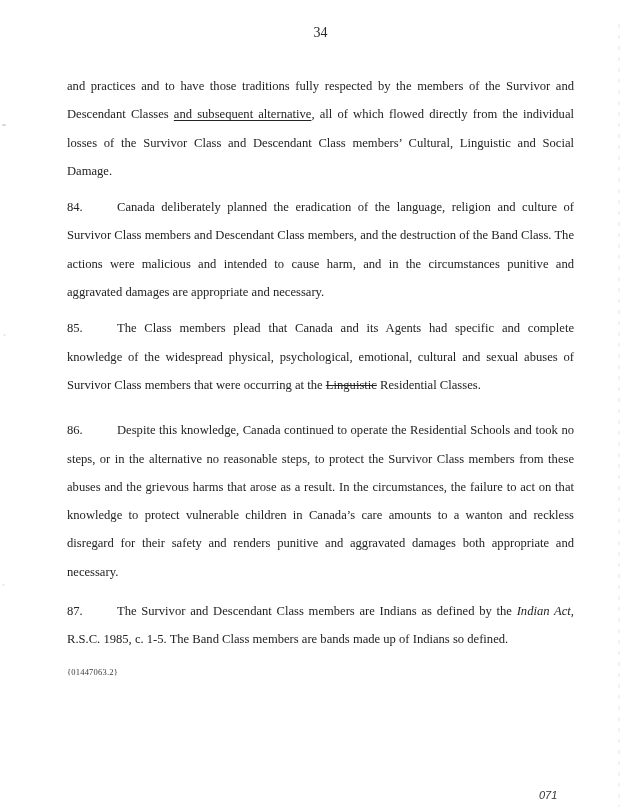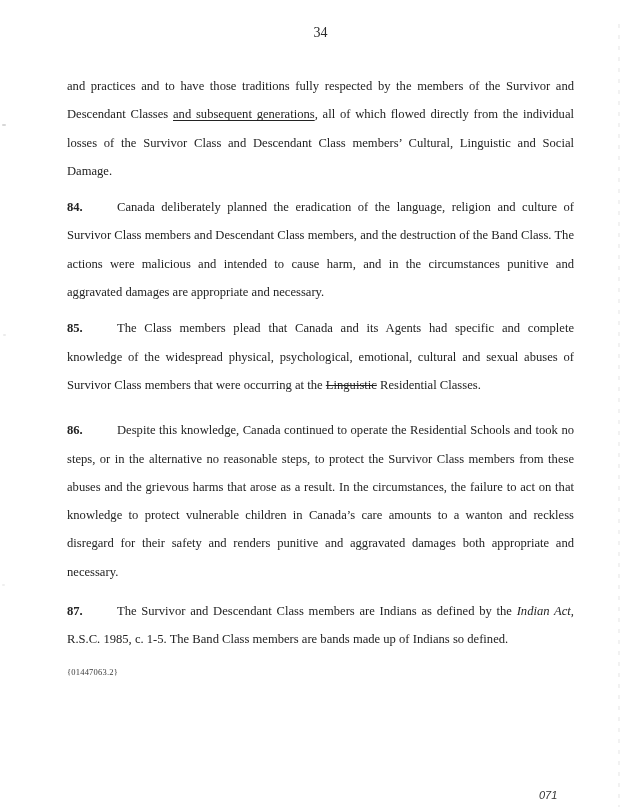--- a/index.html
+++ b/index.html
@@ -45,21 +45,20 @@
   }
   #h-punitive { margin-top: 14px; }
   #p84 { margin-top: 8px; }
   #p85 { margin-top: 8px; }
   #p86 { margin-top: 17px; }
   #h-legal { margin-top: 20px; }
   #p87 { margin-top: 11px; }
   .num {
     display: inline-block;
     width: 50px;
-    font-weight: bold;
   }
   .u { text-decoration: underline; text-decoration-thickness: 1.2px; text-underline-offset: 2px; }
   .strike { text-decoration: line-through; text-decoration-thickness: 1.3px; }
   .it { font-style: italic; }
   .stamp {
     margin-top: 13px;
     font-size: 8.5px;
     line-height: 10px;
     letter-spacing: 0.2px;
     color: #3a3a3a;
@@ -91,21 +90,21 @@
   }
 </style>
 </head>
 <body>
 
 <div class="page">
   <div class="content">
 
     <div class="pageno">34</div>
 
-    <p class="para" id="p-intro"><span>and practices and to have those traditions fully respected by the members of the Survivor and Descendant Classes </span><span class="u">and subsequent generations</span><span>, all of which flowed directly from the individual losses of the Survivor Class and Descendant Class members’ Cultural, Linguistic and Social Damage.</span></p>
+    <p class="para" id="p-intro"><span>and practices and to have those traditions fully respected by the members of the Survivor and Descendant Classes </span><span class="u">and subsequent alternative</span><span>, all of which flowed directly from the individual losses of the Survivor Class and Descendant Class members’ Cultural, Linguistic and Social Damage.</span></p>
 
 
     <p class="para" id="p84"><span class="num">84.</span><span>Canada deliberately planned the eradication of the language, religion and culture of Survivor Class members and Descendant Class members, and the destruction of the Band Class.  The actions were malicious and intended to cause harm, and in the circumstances punitive and aggravated damages are appropriate and necessary.</span></p>
 
     <p class="para" id="p85"><span class="num">85.</span><span>The Class members plead that Canada and its Agents had specific and complete knowledge of the widespread physical, psychological, emotional, cultural and sexual abuses of Survivor Class members that were occurring at the </span><span class="strike">Linguistic</span><span> Residential Classes.</span></p>
 
     <p class="para" id="p86"><span class="num">86.</span><span>Despite this knowledge, Canada continued to operate the Residential Schools and took no steps, or in the alternative no reasonable steps, to protect the Survivor Class members from these abuses and the grievous harms that arose as a result.  In the circumstances, the failure to act on that knowledge to protect vulnerable children in Canada’s care amounts to a wanton and reckless disregard for their safety and renders punitive and aggravated damages both appropriate and necessary.</span></p>
 
 
     <p class="para" id="p87"><span class="num">87.</span><span>The Survivor and Descendant Class members are Indians as defined by the </span><span class="it">Indian Act</span><span>, R.S.C. 1985, c. 1-5.  The Band Class members are bands made up of Indians so defined.</span></p>

